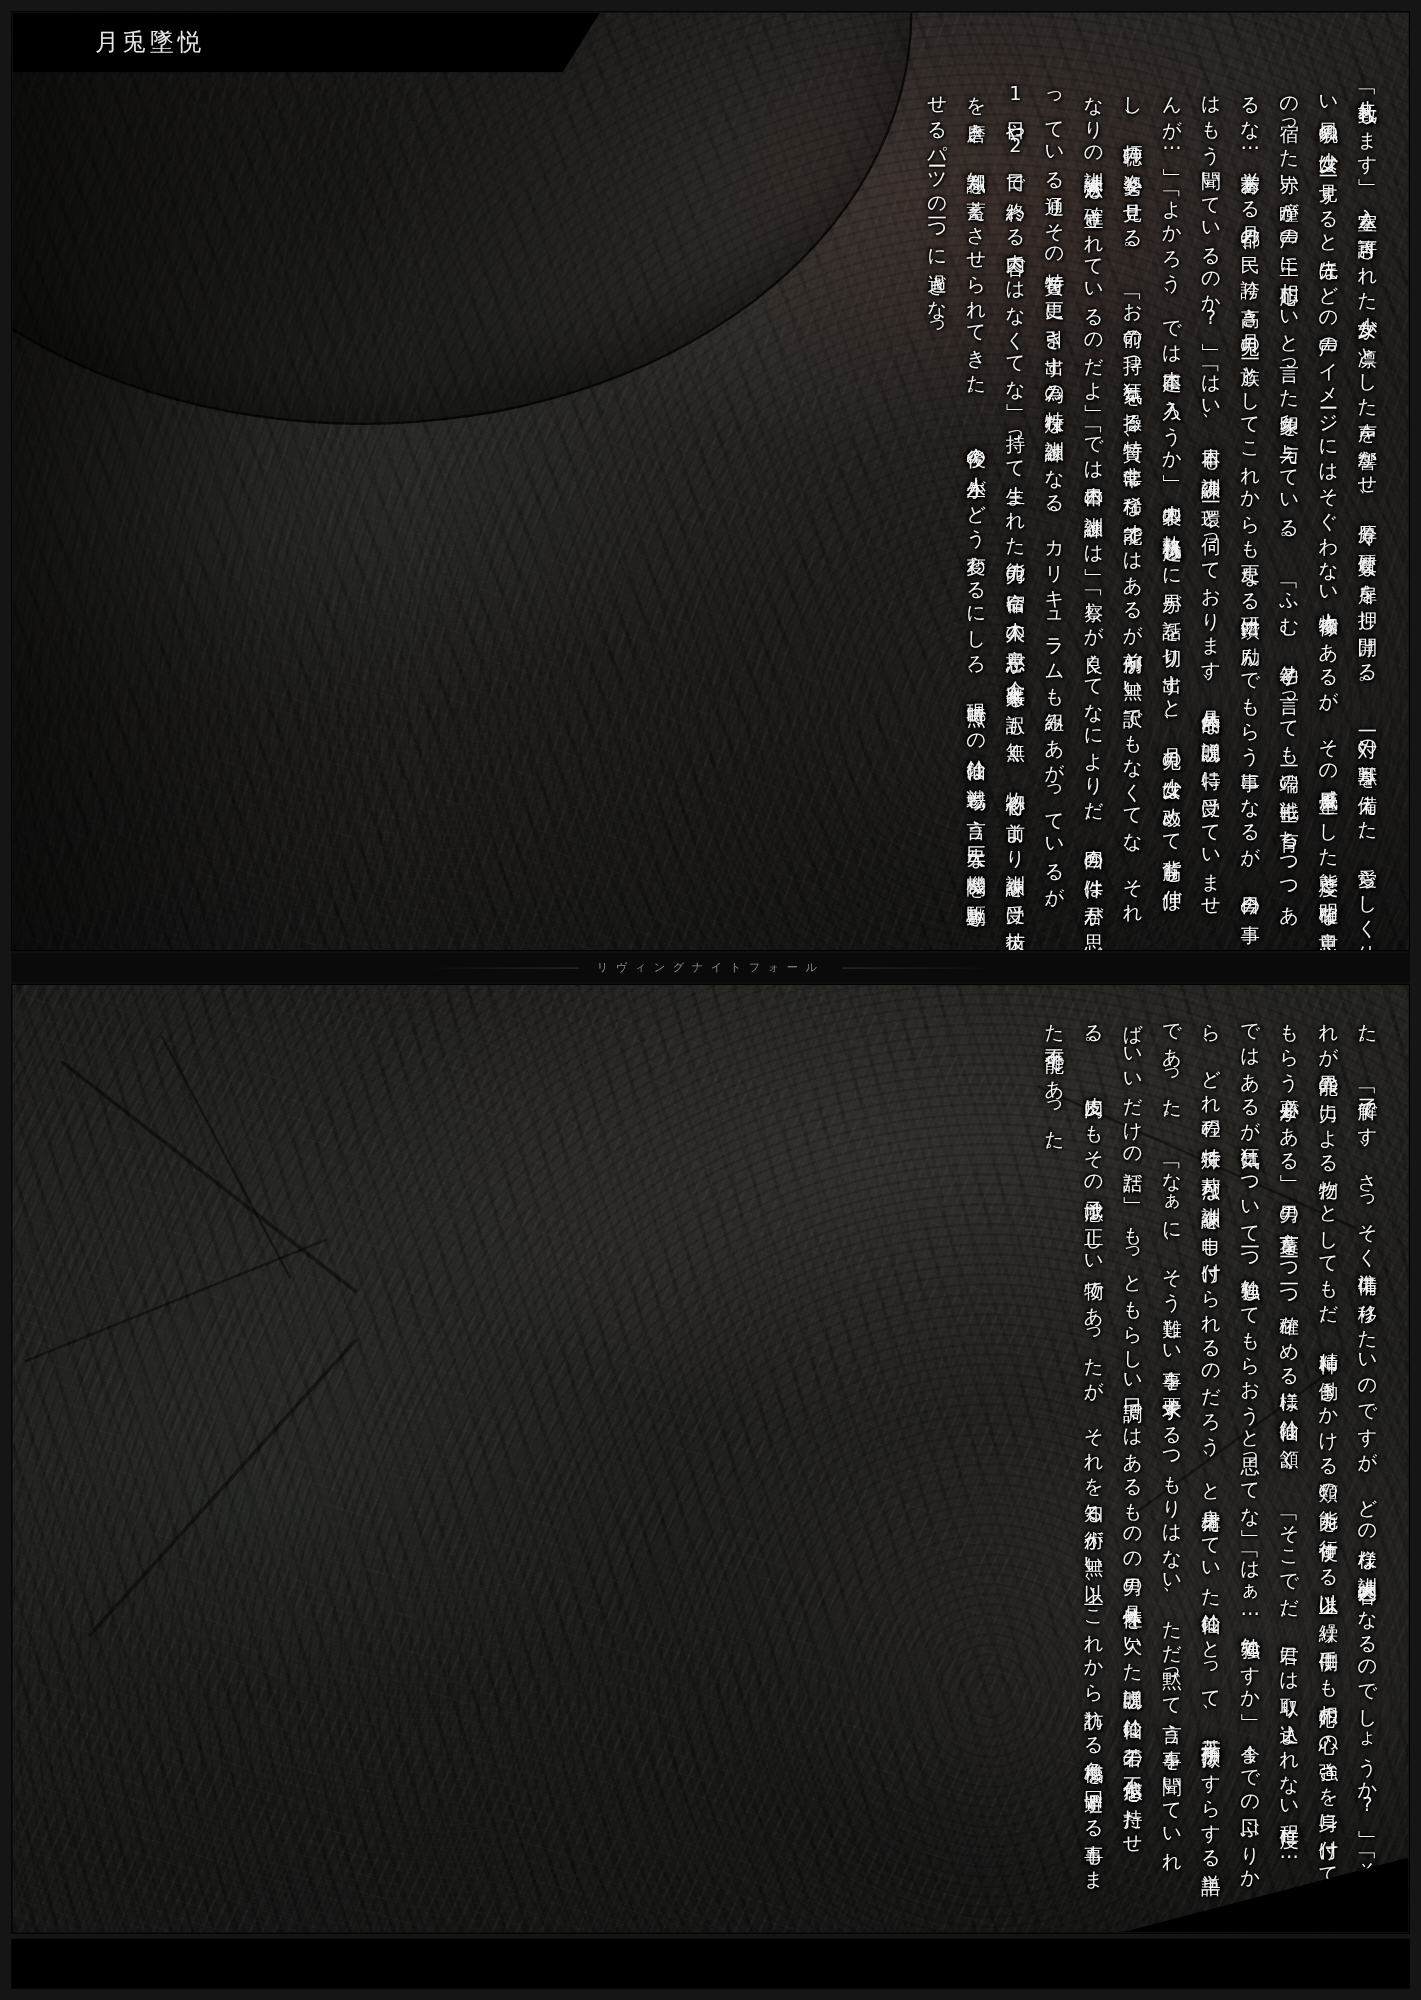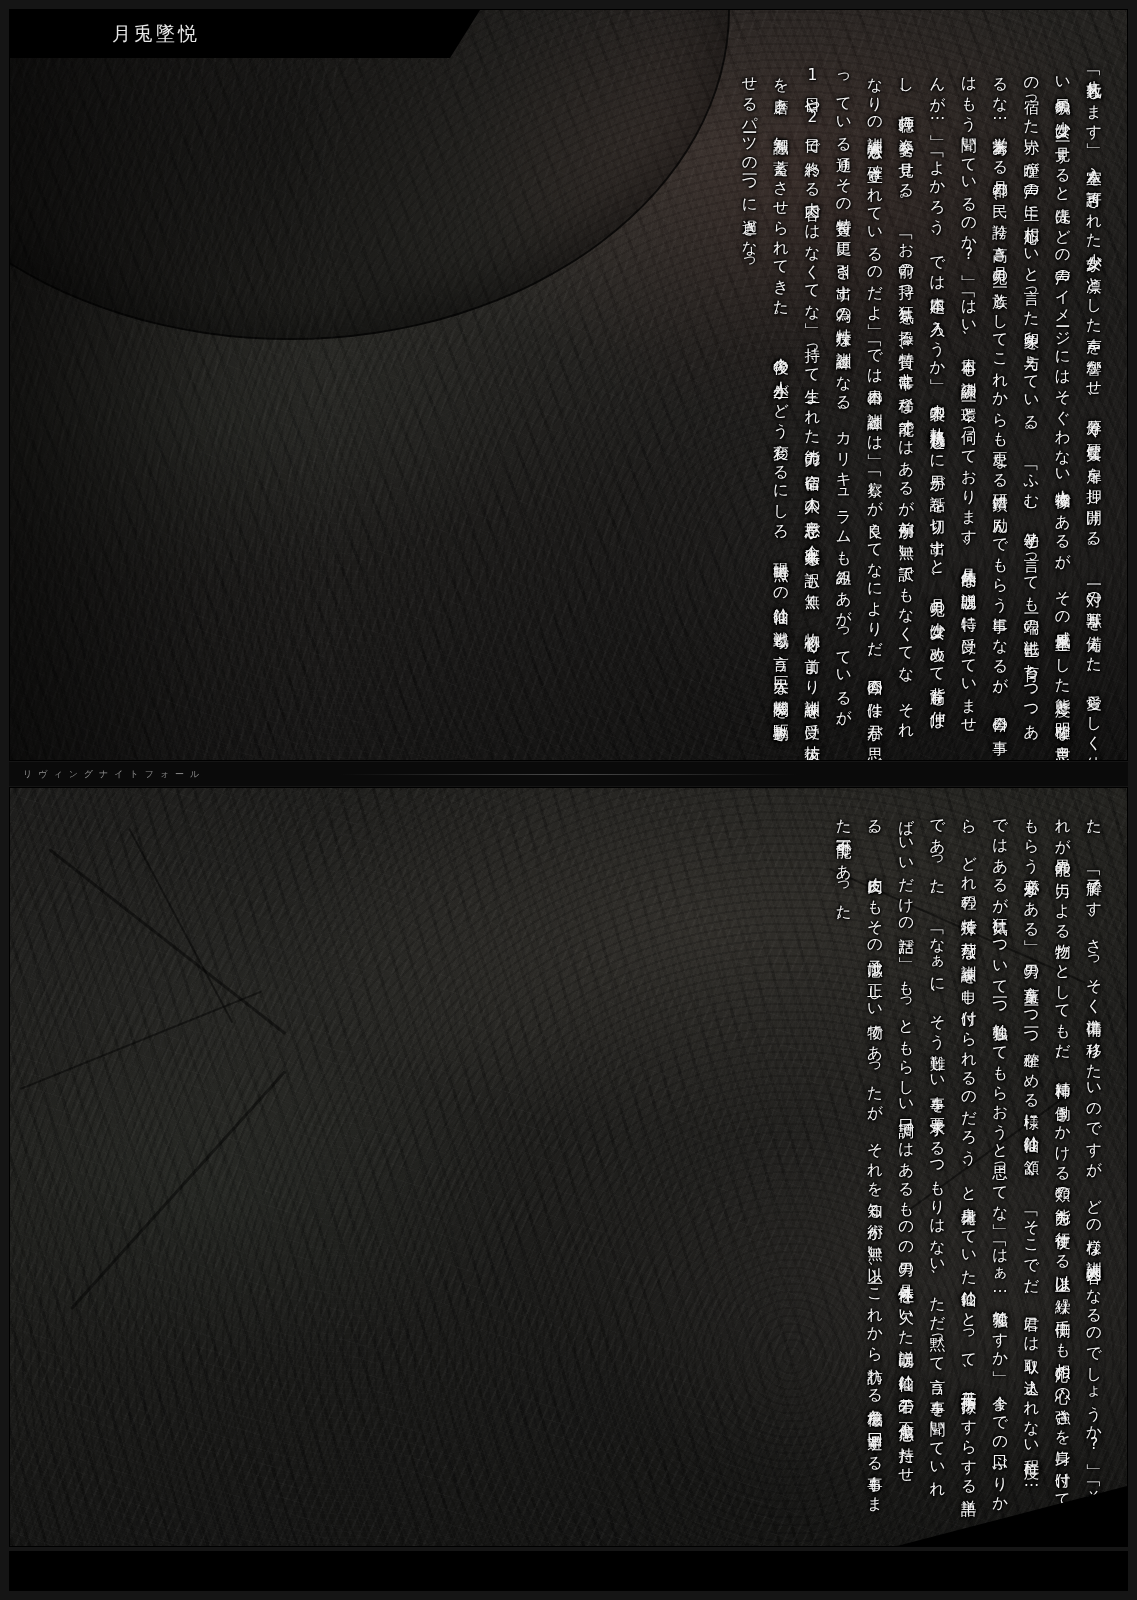--- a/index.html
+++ b/index.html
@@ -84,36 +84,37 @@
   .title-plate {
     position: absolute;
     left: 0; top: 0;
     width: 470px; height: 48px;
     background: #000;
     clip-path: polygon(0 0, 470px 0, 440px 48px, 0 48px);
     display: flex;
     align-items: center;
   }
   .title-text {
-    margin-left: 102px;
+    margin-left: 66px;
     color: #e9e9e9;
     font-size: 19px;
     letter-spacing: 3px;
     font-family: "DejaVu Sans", sans-serif;
     text-shadow: 0 0 4px rgba(0,0,0,0.9);
   }
 
   
   .band {
     position: absolute;
     left: 9px; top: 762px;
     width: 1119px; height: 24px;
     background: #0a0a0a;
     display: flex;
     align-items: center;
+    justify-content: center;
   }
   .band-line {
     position: absolute;
     left: 330px; right: 330px; top: 50%;
     height: 1px;
     background: linear-gradient(90deg, rgba(0,0,0,0), rgba(190,190,190,0.35), rgba(0,0,0,0));
   }
   .band-caption {
     position: relative;
     padding: 0 14px;

